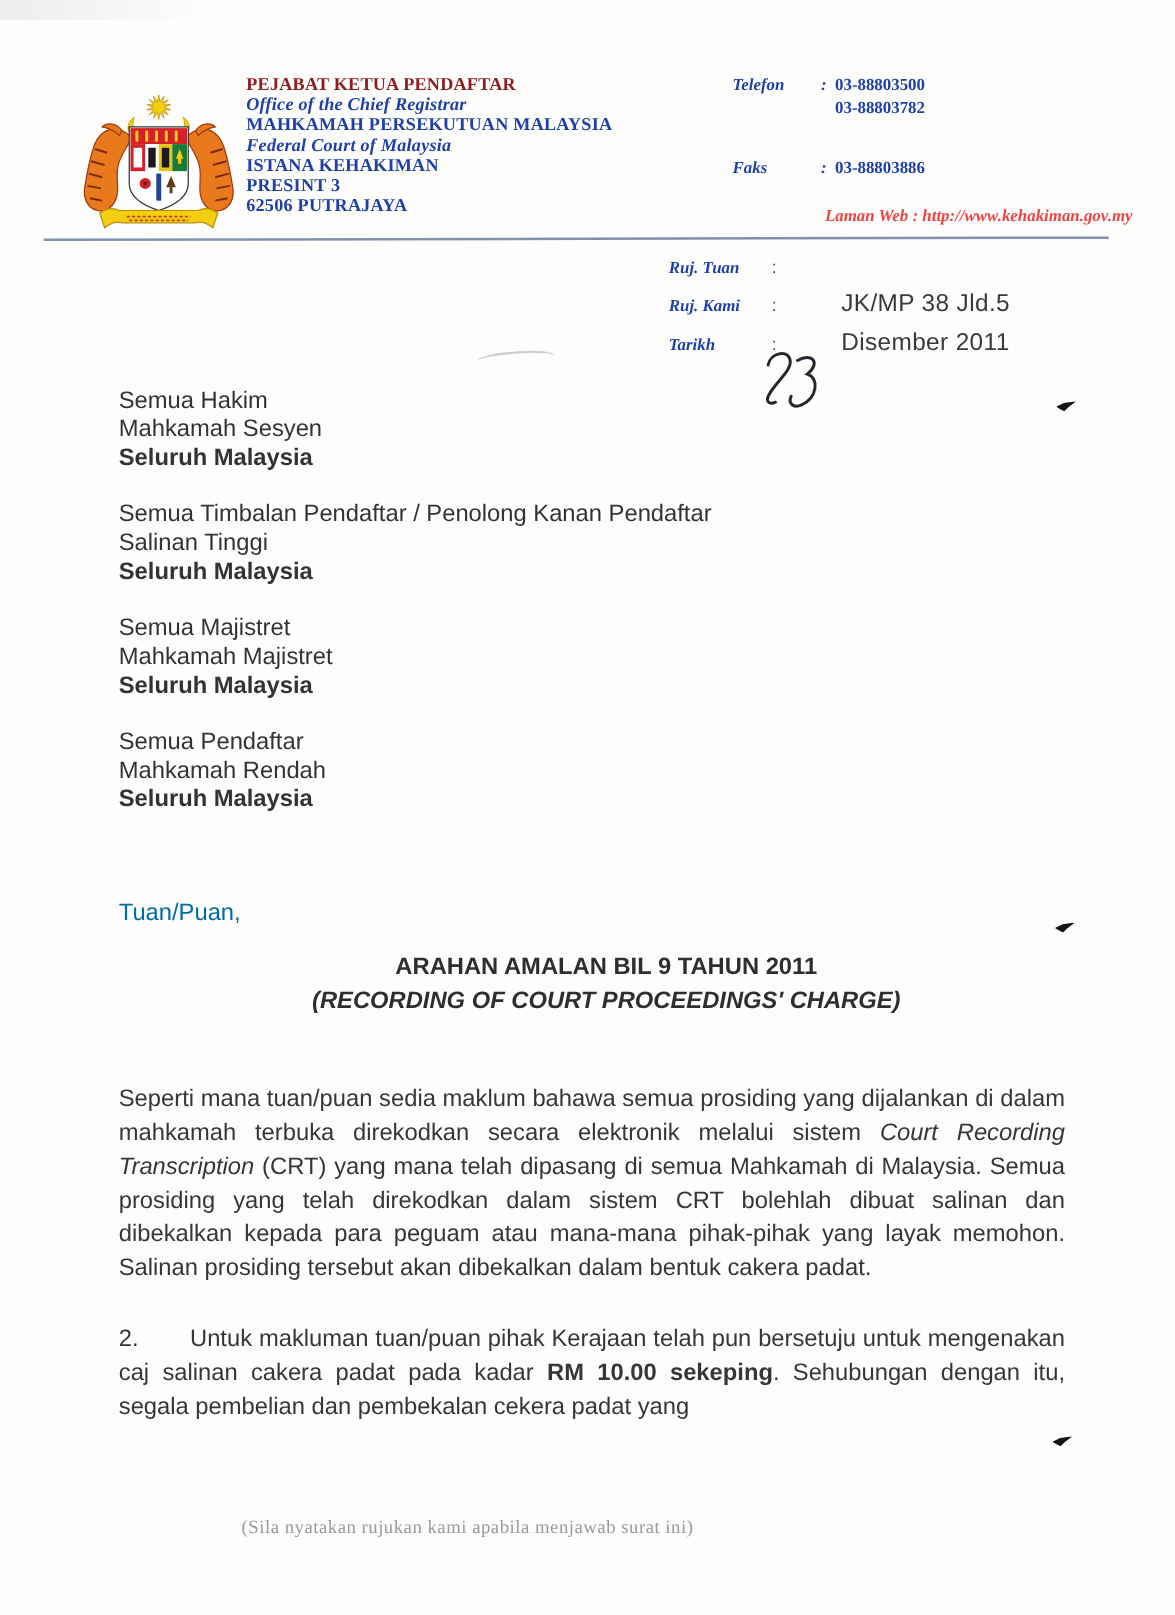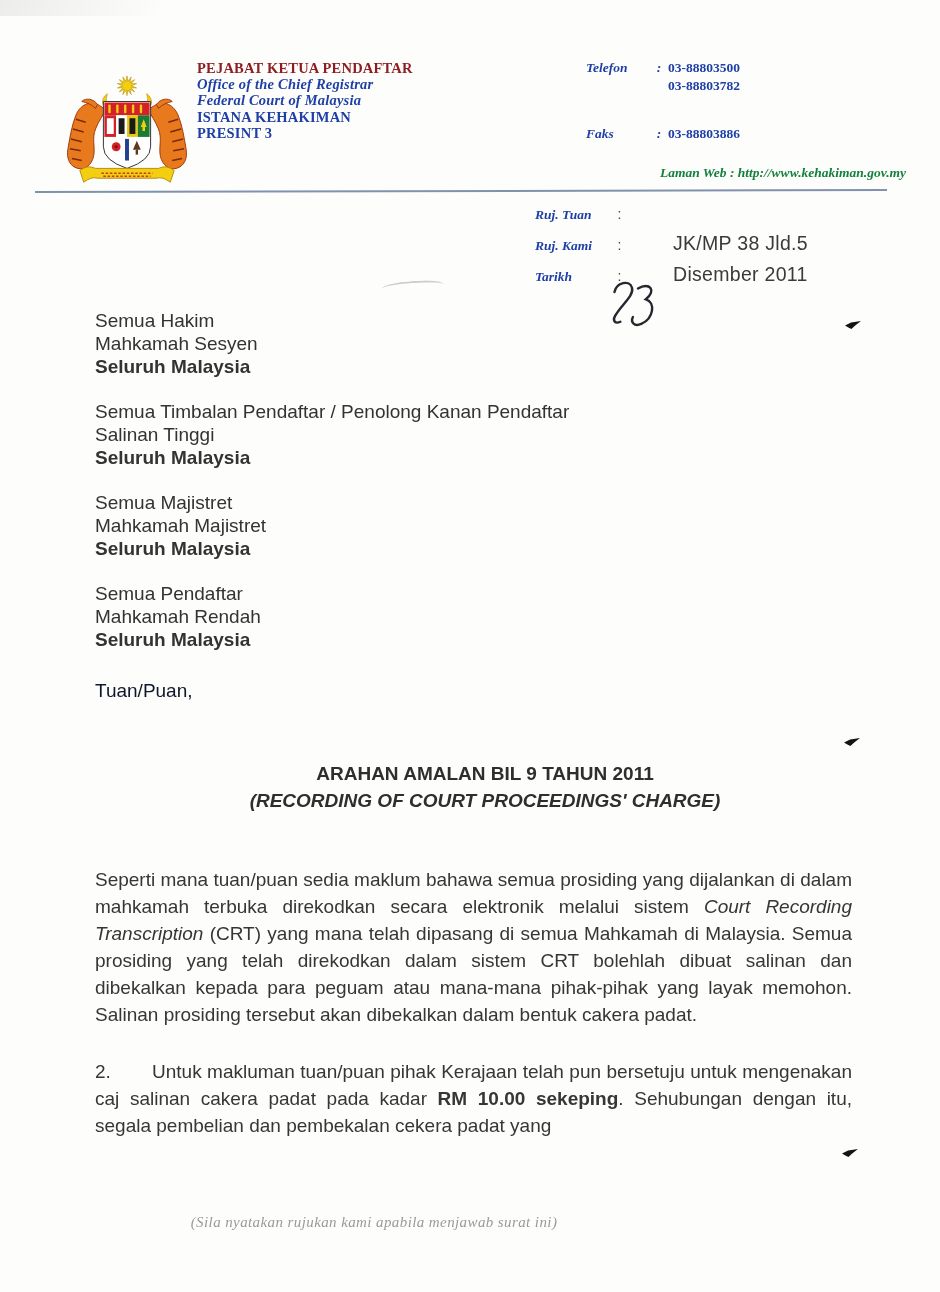--- a/index.html
+++ b/index.html
@@ -34,21 +34,21 @@
     font-size:13.5px;color:#1e3fa6;
   }
   .contact-row{display:flex;margin-bottom:2px;}
   .contact-row .lbl{width:64px;}
   .contact-row .col{width:18px;text-align:center;}
   .contact-row .val{flex:1;font-style:normal;font-weight:bold;font-family:"Liberation Serif",serif;}
   .contact-row.cont .lbl,.contact-row.cont .col{visibility:hidden;}
   .contact-fax{margin-top:32px;}
   .weblink{position:absolute;right:34px;top:165px;
     font-family:"Liberation Serif",serif;font-weight:bold;font-style:italic;
-    font-size:13.5px;color:#15803d;white-space:nowrap;}
+    font-size:13.5px;color:#ef4444;white-space:nowrap;}
   .rule{
     position:absolute;left:35px;top:190px;width:852px;height:0;
     border-top:2px solid #6b7f9e;opacity:.85;
     transform:rotate(-.12deg);
   }
   
   .ref-block{position:absolute;left:535px;top:205px;width:380px;}
   .ref-row{position:relative;height:31px;}
   .ref-lbl{
     display:inline-block;width:78px;
@@ -62,42 +62,42 @@
   }
   .handwriting{position:absolute;left:605px;top:278px;width:56px;height:58px;}
   .smudge{
     position:absolute;left:382px;top:281px;width:62px;height:9px;
     border-top:2px solid #b5b5b5;border-radius:50%;
     transform:rotate(-4deg);opacity:.65;
   }
   
   .recipient{position:absolute;left:95px;font-size:19px;line-height:23.2px;color:#333;}
   .recipient .b{font-weight:bold;}
-  .salutation{position:absolute;left:95px;top:680px;font-size:19px;color:#0f172a;}
+  .salutation{position:absolute;left:95px;top:720px;font-size:19px;color:#0369a1;}
   
   .subject{
     position:absolute;left:15px;top:760px;width:940px;
     text-align:center;font-size:19px;font-weight:bold;line-height:27px;color:#2e2e2e;
   }
   .subject .it{font-style:italic;}
   
   .para{
     position:absolute;left:95px;width:757px;
     font-size:19px;line-height:27px;color:#363636;
     text-align:justify;
   }
   .para1{top:866px;}
   .para2{top:1058px;}
   .para .it{font-style:italic;}
   .para .b{font-weight:bold;}
   .num-tab{display:inline-block;width:57px;}
   
   .footer-note{
     position:absolute;left:0;top:1214px;width:748px;text-align:center;
-    font-family:"Liberation Serif",serif;font-style:italic;
+    font-family:"Liberation Serif",serif;
     font-size:15px;color:#9a9a9a;letter-spacing:.4px;
   }
   
   .mark{
     position:absolute;width:16px;height:8px;background:#141414;
     clip-path:polygon(0 55%,38% 18%,100% 0,62% 58%,40% 100%,18% 78%);
   }
   .mark1{left:845px;top:321px;}
   .mark2{left:844px;top:738px;}
   .mark3{left:842px;top:1149px;}
@@ -157,23 +157,25 @@
 
     <g>
       <path d="M18 100 Q26 94 34 98 L98 98 Q106 94 114 100 L110 112 Q102 106 96 108 L36 108 Q30 106 22 112 Z" fill="#f2cf11" stroke="#b98c0c" stroke-width="1"></path>
       <path d="M40 103 h52 M42 106 h48" stroke="#c23a2a" stroke-width="1.4" stroke-dasharray="2.5 1.8" fill="none"></path>
     </g>
   </svg>
 
   <div class="lh-left">
     <div class="maroon">PEJABAT KETUA PENDAFTAR</div>
     <div class="it">Office of the Chief Registrar</div>
+    <div>MAHKAMAH PERSEKUTUAN MALAYSIA</div>
     <div class="it">Federal Court of Malaysia</div>
     <div>ISTANA KEHAKIMAN</div>
     <div>PRESINT 3</div>
+    <div>62506 PUTRAJAYA</div>
   </div>
 
   <div class="lh-right">
     <div class="contact-row">
       <span class="lbl">Telefon</span>
       <span class="col">:</span>
       <span class="val">03-88803500</span>
     </div>
     <div class="contact-row cont">
       <span class="lbl"></span>

